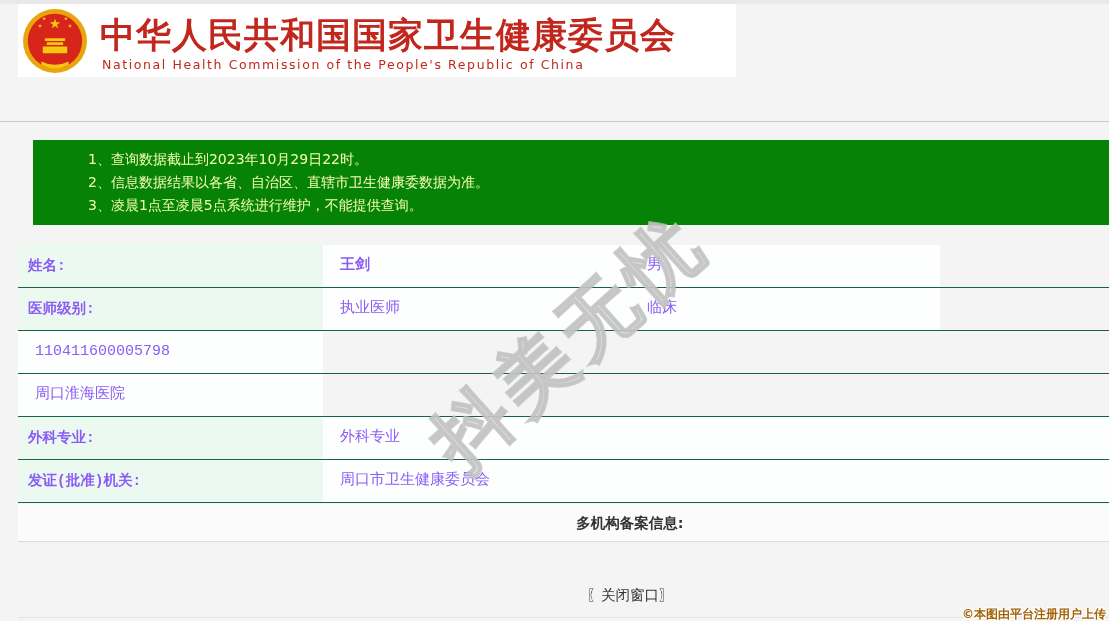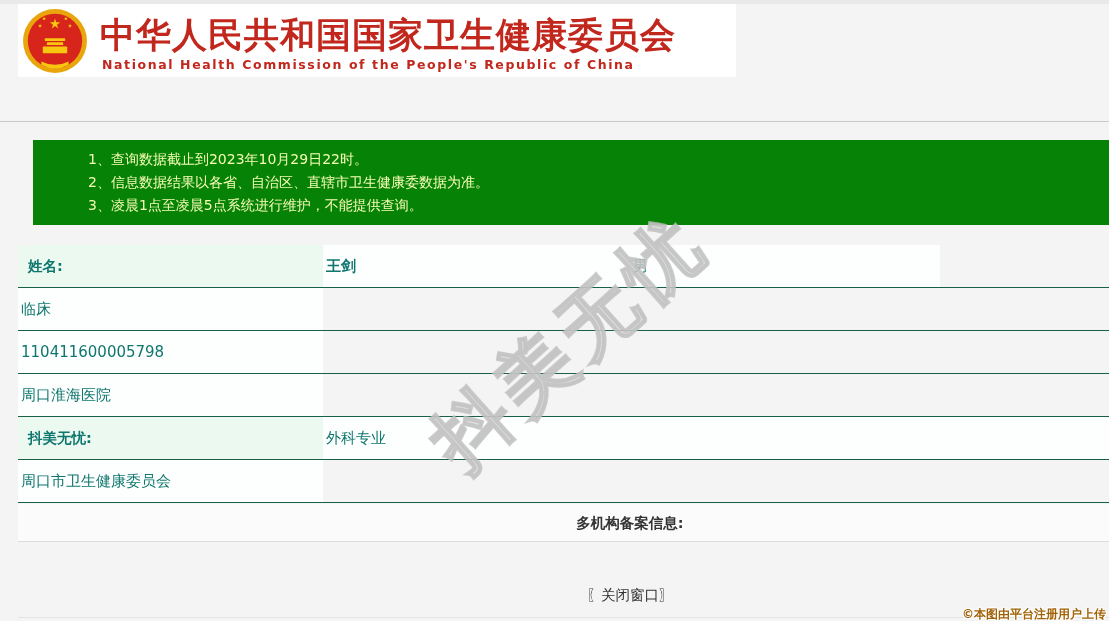--- a/index.html
+++ b/index.html
@@ -14,44 +14,44 @@
     background:#ffffff;
   }
   .emblem { position:absolute; left:3px; top:3px; width:68px; height:68px; }
   .title-cn {
     position:absolute; left:82px; top:8px;
     font-size:35px; font-weight:bold; color:#c2271d; letter-spacing:1px;
     white-space:nowrap;
   }
   .title-en {
     position:absolute; left:84px; top:53px;
-    font-size:12.5px; font-weight:bold; color:#c2271d; letter-spacing:1.6px;
+    font-size:12.5px; font-weight:normal; color:#c2271d; letter-spacing:1.6px;
     white-space:nowrap;
   }
   .top-divider {
     position:absolute; left:0; top:117px; width:100%; height:1px;
     background:#c9c9c9;
   }
   
   .notice-box {
     position:absolute; left:33px; top:136px; width:1209px; height:85px;
     background:#068306; color:#f7fcb4; font-size:14px;
     padding:8px 0 0 55px; line-height:23px;
   }
   .notice-line { white-space:nowrap; }
   
   .record-table {
     position:absolute; left:18px; top:241px; width:1224px;
   }
   .row { display:grid; height:43px; border-bottom:1px solid #19604a; }
   .row-4col { grid-template-columns:305px 307px 310px 1fr; }
   .row-2col { grid-template-columns:305px 1fr; }
-  .cell { line-height:42px; font-size:14.5px; color:#0f766e; overflow:hidden; white-space:nowrap; }
+  .cell { line-height:42px; font-size:14.5px; color:#8b5cf6; overflow:hidden; white-space:nowrap;font-family:Liberation Mono, monospace; }
   .cell-label { background:#ebf9f1; padding-left:10px; font-weight:bold; }
-  .cell-value { background:#fdfffe; padding-left:3px; font-size:15px; }
+  .cell-value { background:#fdfffe; padding-left:17px; font-size:15px; }
   .cell-value.bold { font-weight:bold; }
   .multi-org-row {
     position:absolute; left:18px; top:500px; width:1224px; height:38px;
     background:#fbfbfb; border-bottom:1px solid #dcdcdc;
     text-align:center; line-height:38px;
     font-size:14.5px; font-weight:bold; color:#333;
   }
   
   .close-window {
     position:absolute; left:18px; top:582px; width:1224px;
@@ -113,33 +113,36 @@
     <div class="notice-line">3、凌晨1点至凌晨5点系统进行维护，不能提供查询。</div>
   </div>
 
   <div class="record-table">
     <div class="row row-4col">
       <div class="cell cell-label">姓名:</div>
       <div class="cell cell-value bold">王剑</div>
       <div class="cell cell-value">男</div>
     </div>
     <div class="row row-4col">
+      <div class="cell cell-label">医师级别:</div>
+      <div class="cell cell-value">执业医师</div>
       <div class="cell cell-value">临床</div>
     </div>
     <div class="row row-4col">
       <div class="cell cell-value">110411600005798</div>
     </div>
     <div class="row row-2col">
       <div class="cell cell-value">周口淮海医院</div>
     </div>
     <div class="row row-2col">
-      <div class="cell cell-label">抖美无忧:</div>
+      <div class="cell cell-label">外科专业:</div>
       <div class="cell cell-value">外科专业</div>
     </div>
     <div class="row row-2col">
+      <div class="cell cell-label">发证(批准)机关:</div>
       <div class="cell cell-value">周口市卫生健康委员会</div>
     </div>
   </div>
 
   <div class="multi-org-row">多机构备案信息:</div>
 
   <div class="close-window">〖关闭窗口〗</div>
   <div class="bottom-line"></div>
   <div class="copyright">©本图由平台注册用户上传</div>
 

